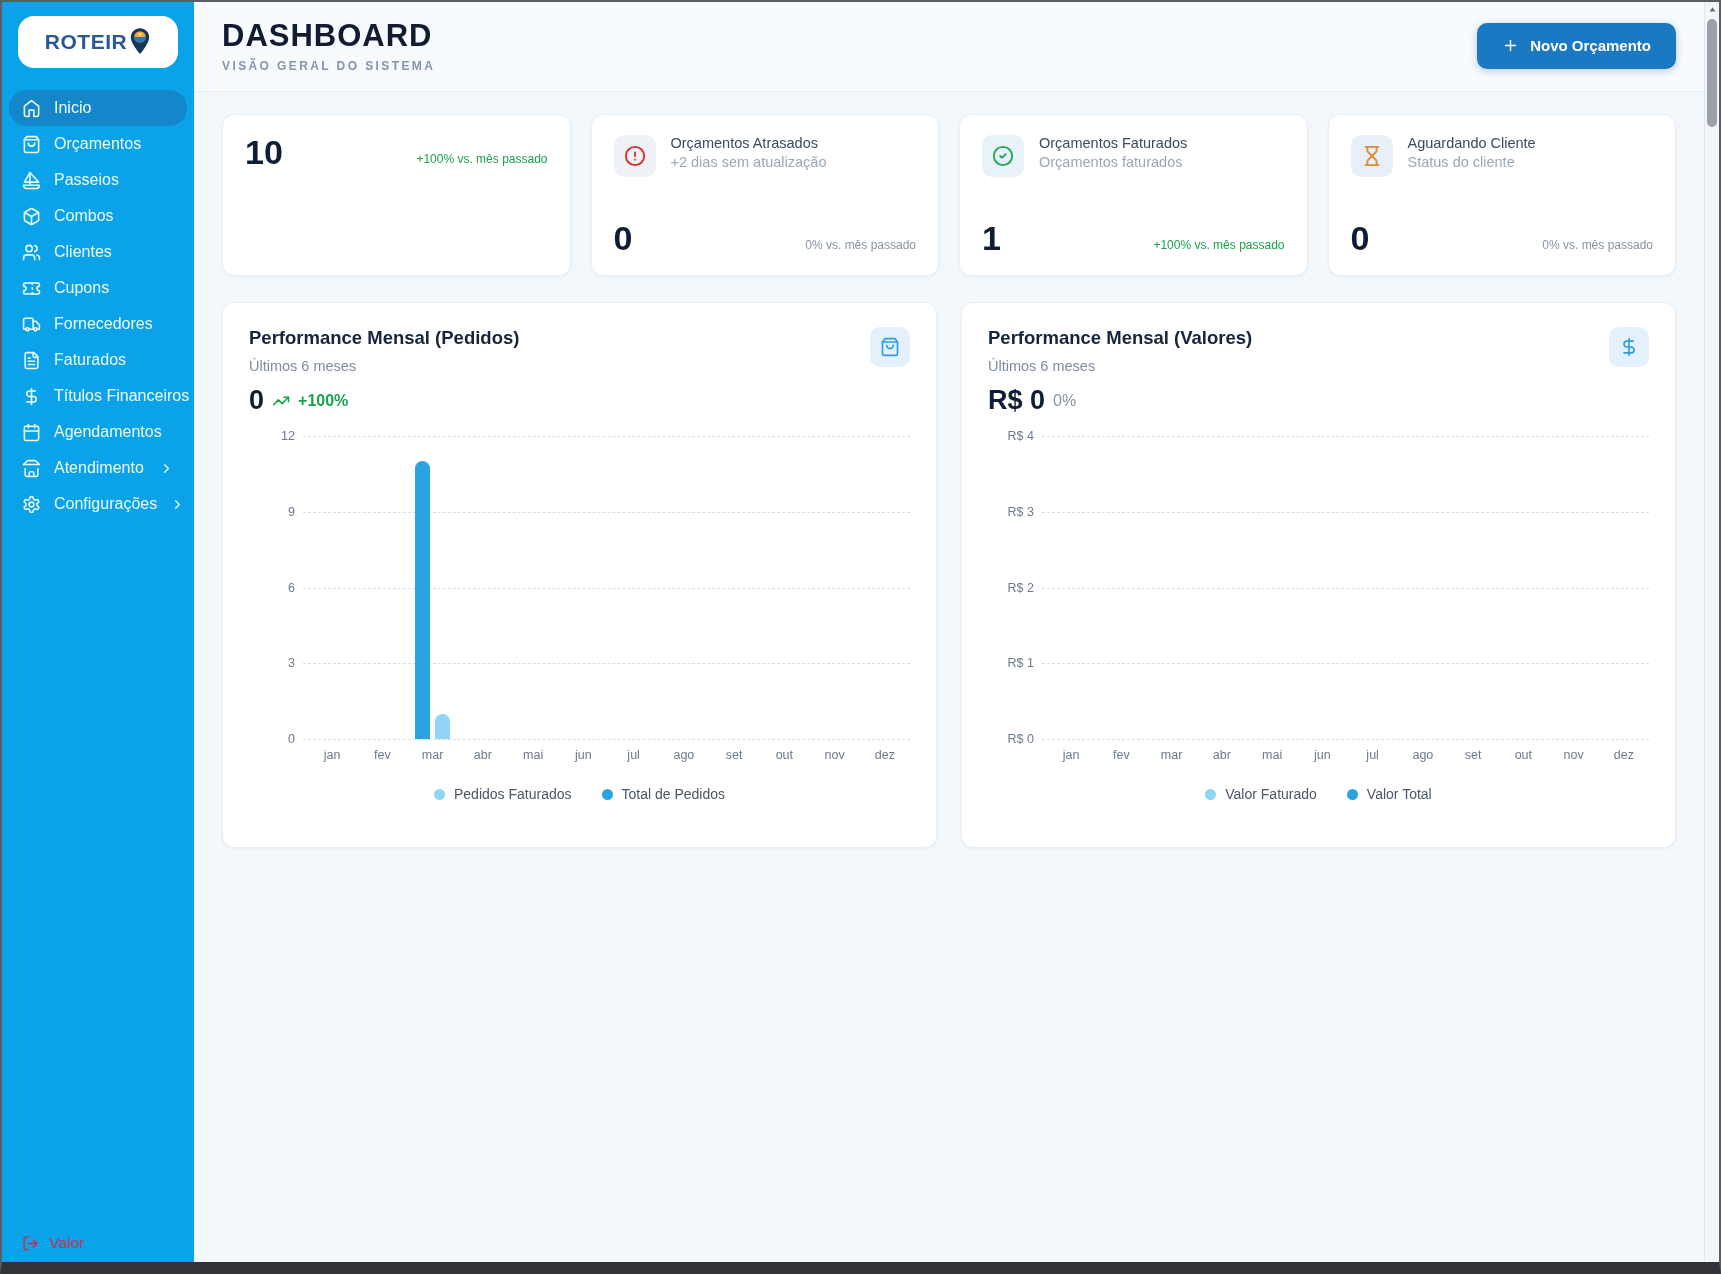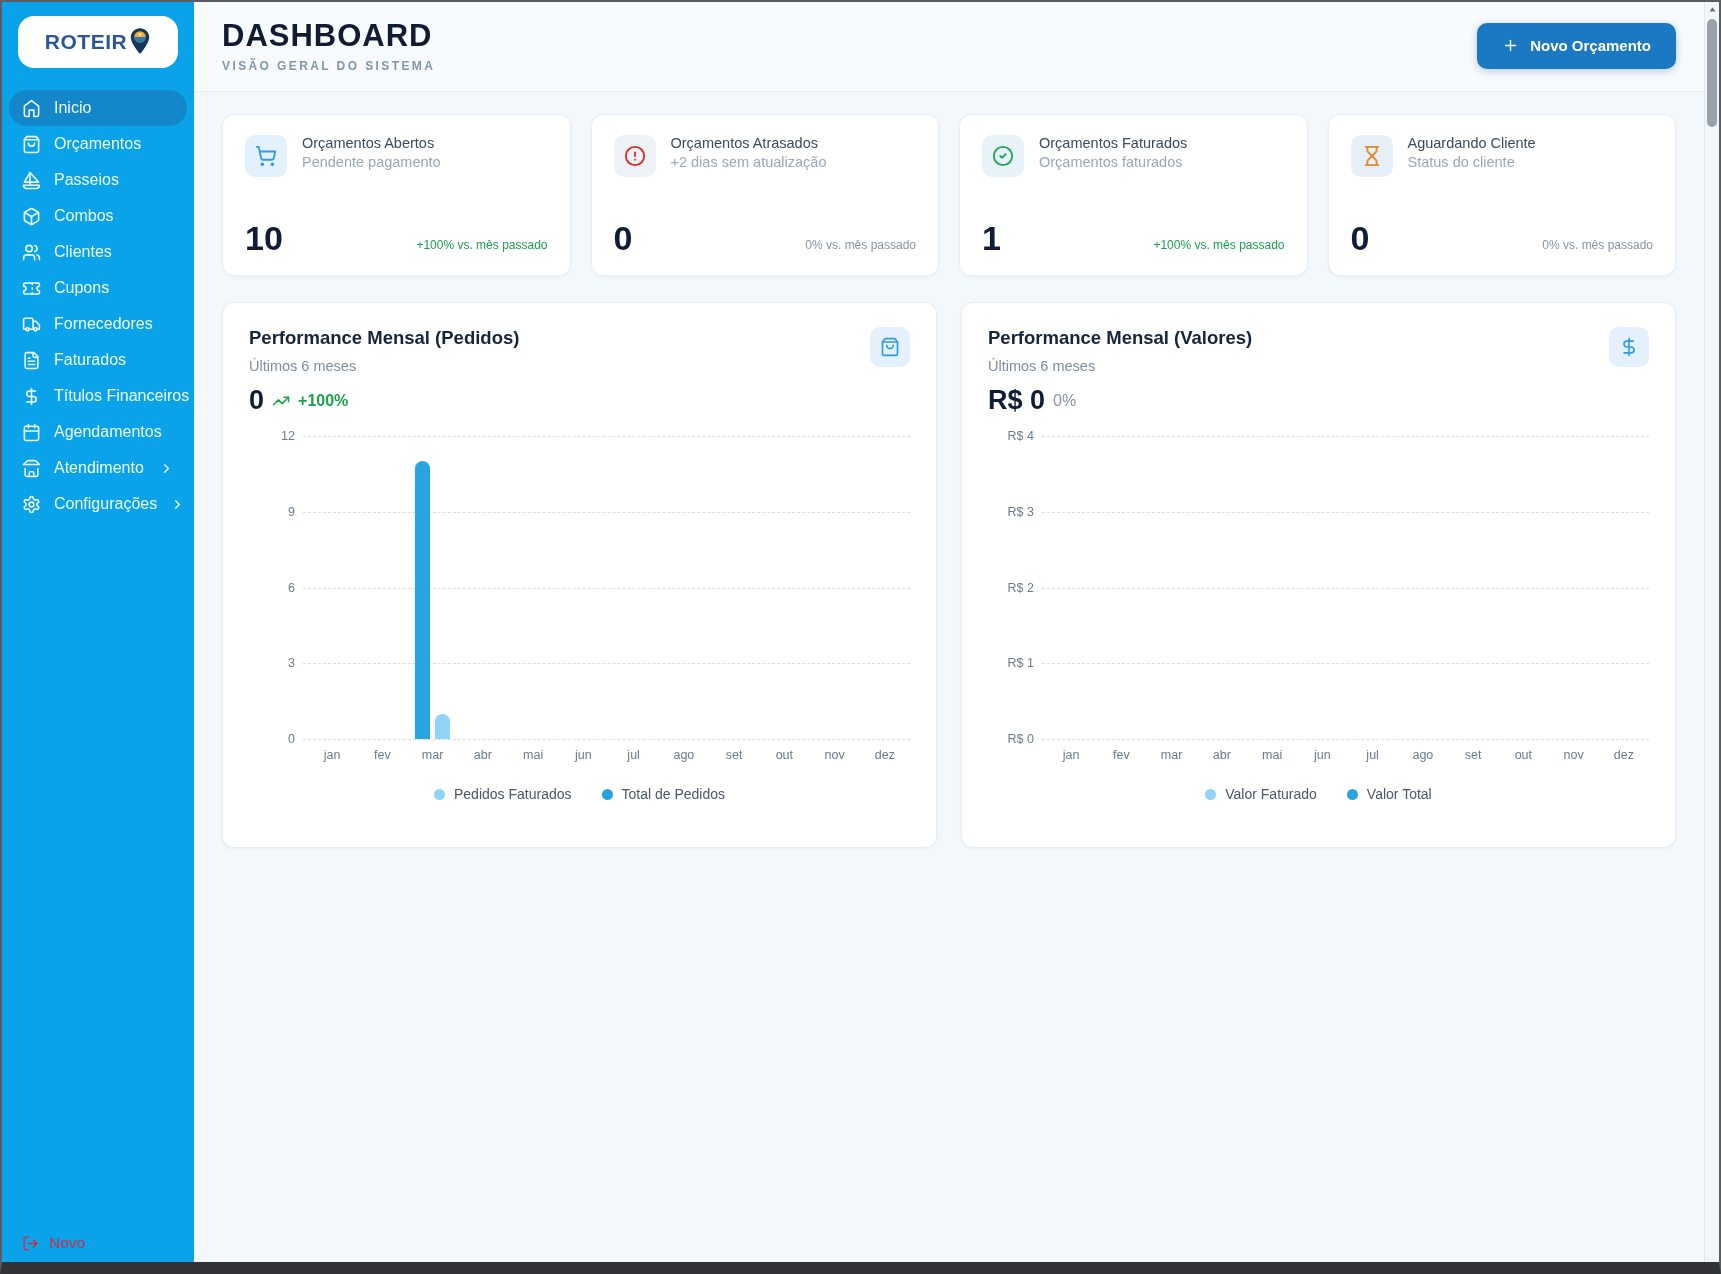--- a/index.html
+++ b/index.html
@@ -218,21 +218,21 @@
         </div>
       </nav>
     <div class="logout">
       <span style="display:flex">
           <svg xmlns="http://www.w3.org/2000/svg" viewBox="0 0 24 24" width="17" height="17" fill="none" stroke="currentColor" stroke-width="2" stroke-linecap="round" stroke-linejoin="round">
             <path d="M9 21H5a2 2 0 0 1-2-2V5a2 2 0 0 1 2-2h4"></path>
             <polyline points="16 17 21 12 16 7"></polyline>
             <line x1="21" x2="9" y1="12" y2="12"></line>
           </svg>
         </span>
-      <span>Novo</span>
+      <span>Valor</span>
     </div>
   </aside>
 
   <div class="main">
 
     <div class="content">
       <div class="page-header">
         <div>
           <h1 class="ptitle">DASHBOARD</h1>
           <div class="psub">VISÃO GERAL DO SISTEMA</div>
@@ -243,33 +243,20 @@
                 <path d="M5 12h14"></path>
                 <path d="M12 5v14"></path>
               </svg>
             </span>
           <span>Novo Orçamento</span>
         </button>
       </div>
 
       <div class="stat-row" id="stat-row">
           <div class="scard">
-   <div class="sc-head">
-     <div class="sc-icon" style="background:#e3f1fc;color:#2e9ce2">
-                <svg xmlns="http://www.w3.org/2000/svg" viewBox="0 0 24 24" width="22" height="22" fill="none" stroke="currentColor" stroke-width="2" stroke-linecap="round" stroke-linejoin="round">
-                  <circle cx="8" cy="21" r="1"></circle>
-                  <circle cx="19" cy="21" r="1"></circle>
-                  <path d="M2.05 2.05h2l2.66 12.42a2 2 0 0 0 2 1.58h9.78a2 2 0 0 0 1.95-1.57l1.65-7.43H5.12"></path>
-                </svg>
-              </div>
-     <div>
-       <div class="sc-title">Orçamentos Abertos</div>
-       <div class="sc-sub">Pendente pagamento</div>
-     </div>
-   </div>
    <div class="sc-foot">
      <div class="sc-value">10</div>
      <div class="sc-trend pos">+100% vs. mês passado</div>
    </div>
           </div>
           <div class="scard">
    <div class="sc-head">
      <div class="sc-icon" style="background:#eef1f6;color:#d92c2c">
                 <svg xmlns="http://www.w3.org/2000/svg" viewBox="0 0 24 24" width="22" height="22" fill="none" stroke="currentColor" stroke-width="2" stroke-linecap="round" stroke-linejoin="round">
                   <circle cx="12" cy="12" r="10"></circle>

